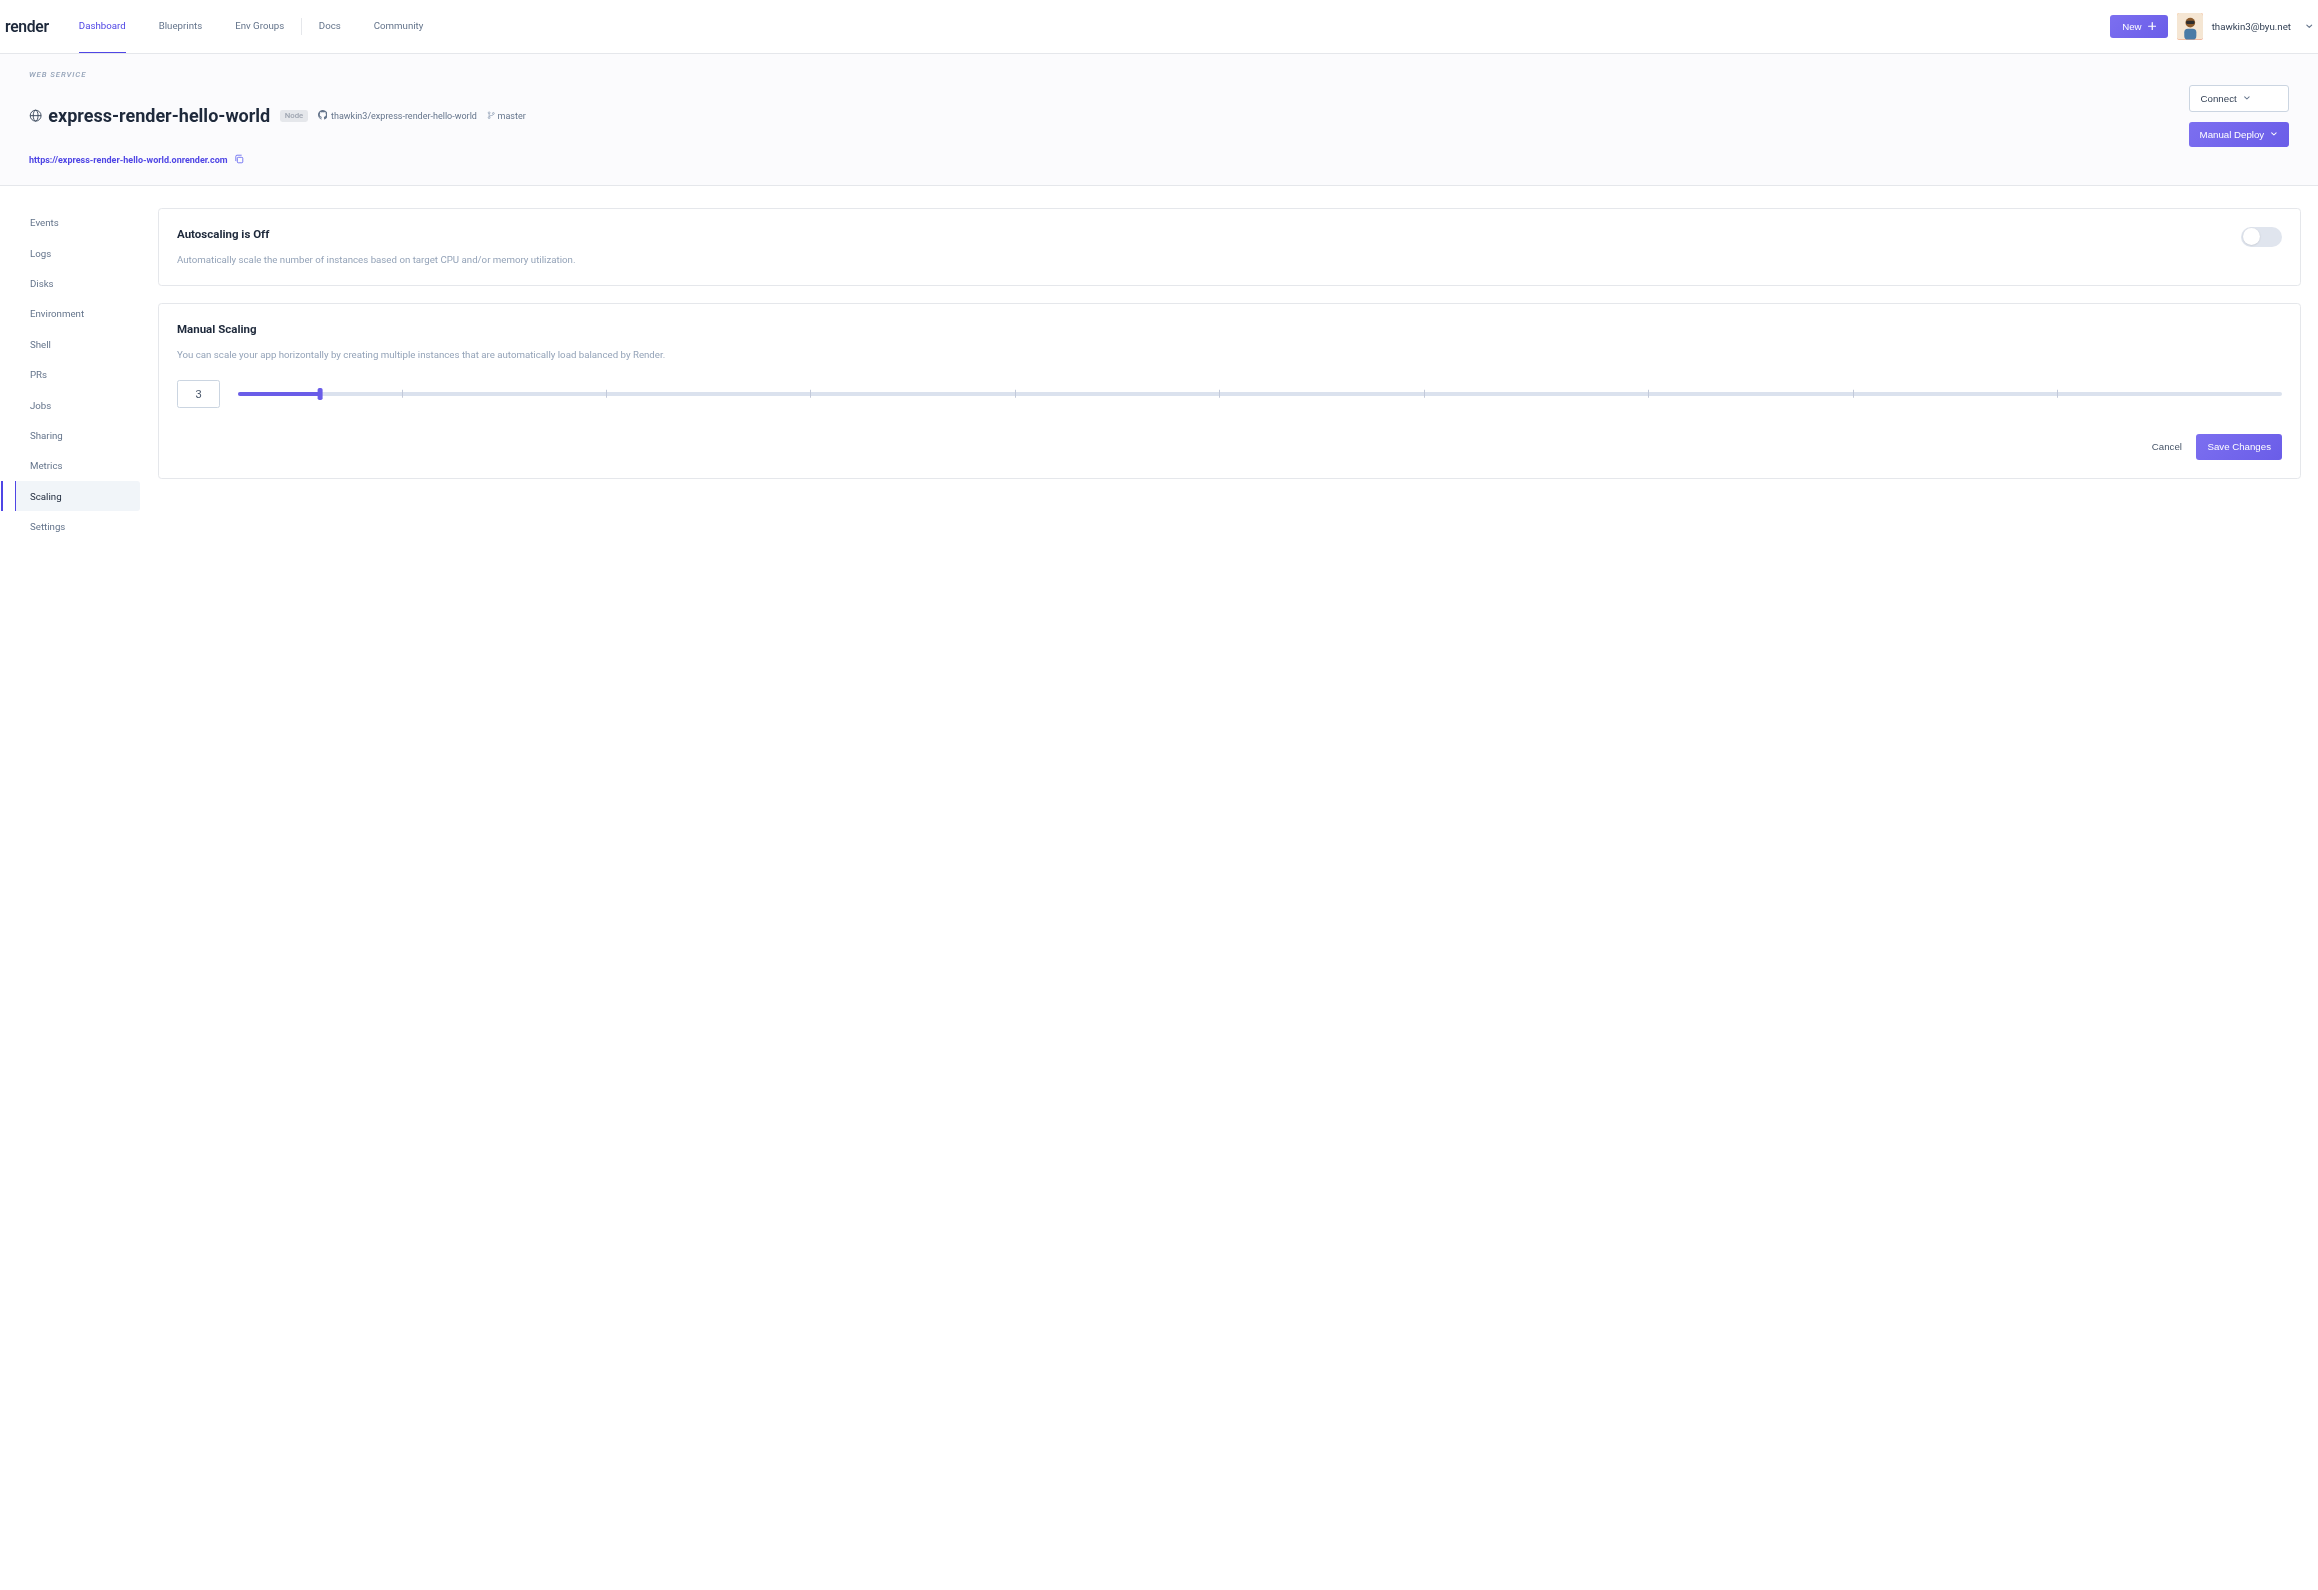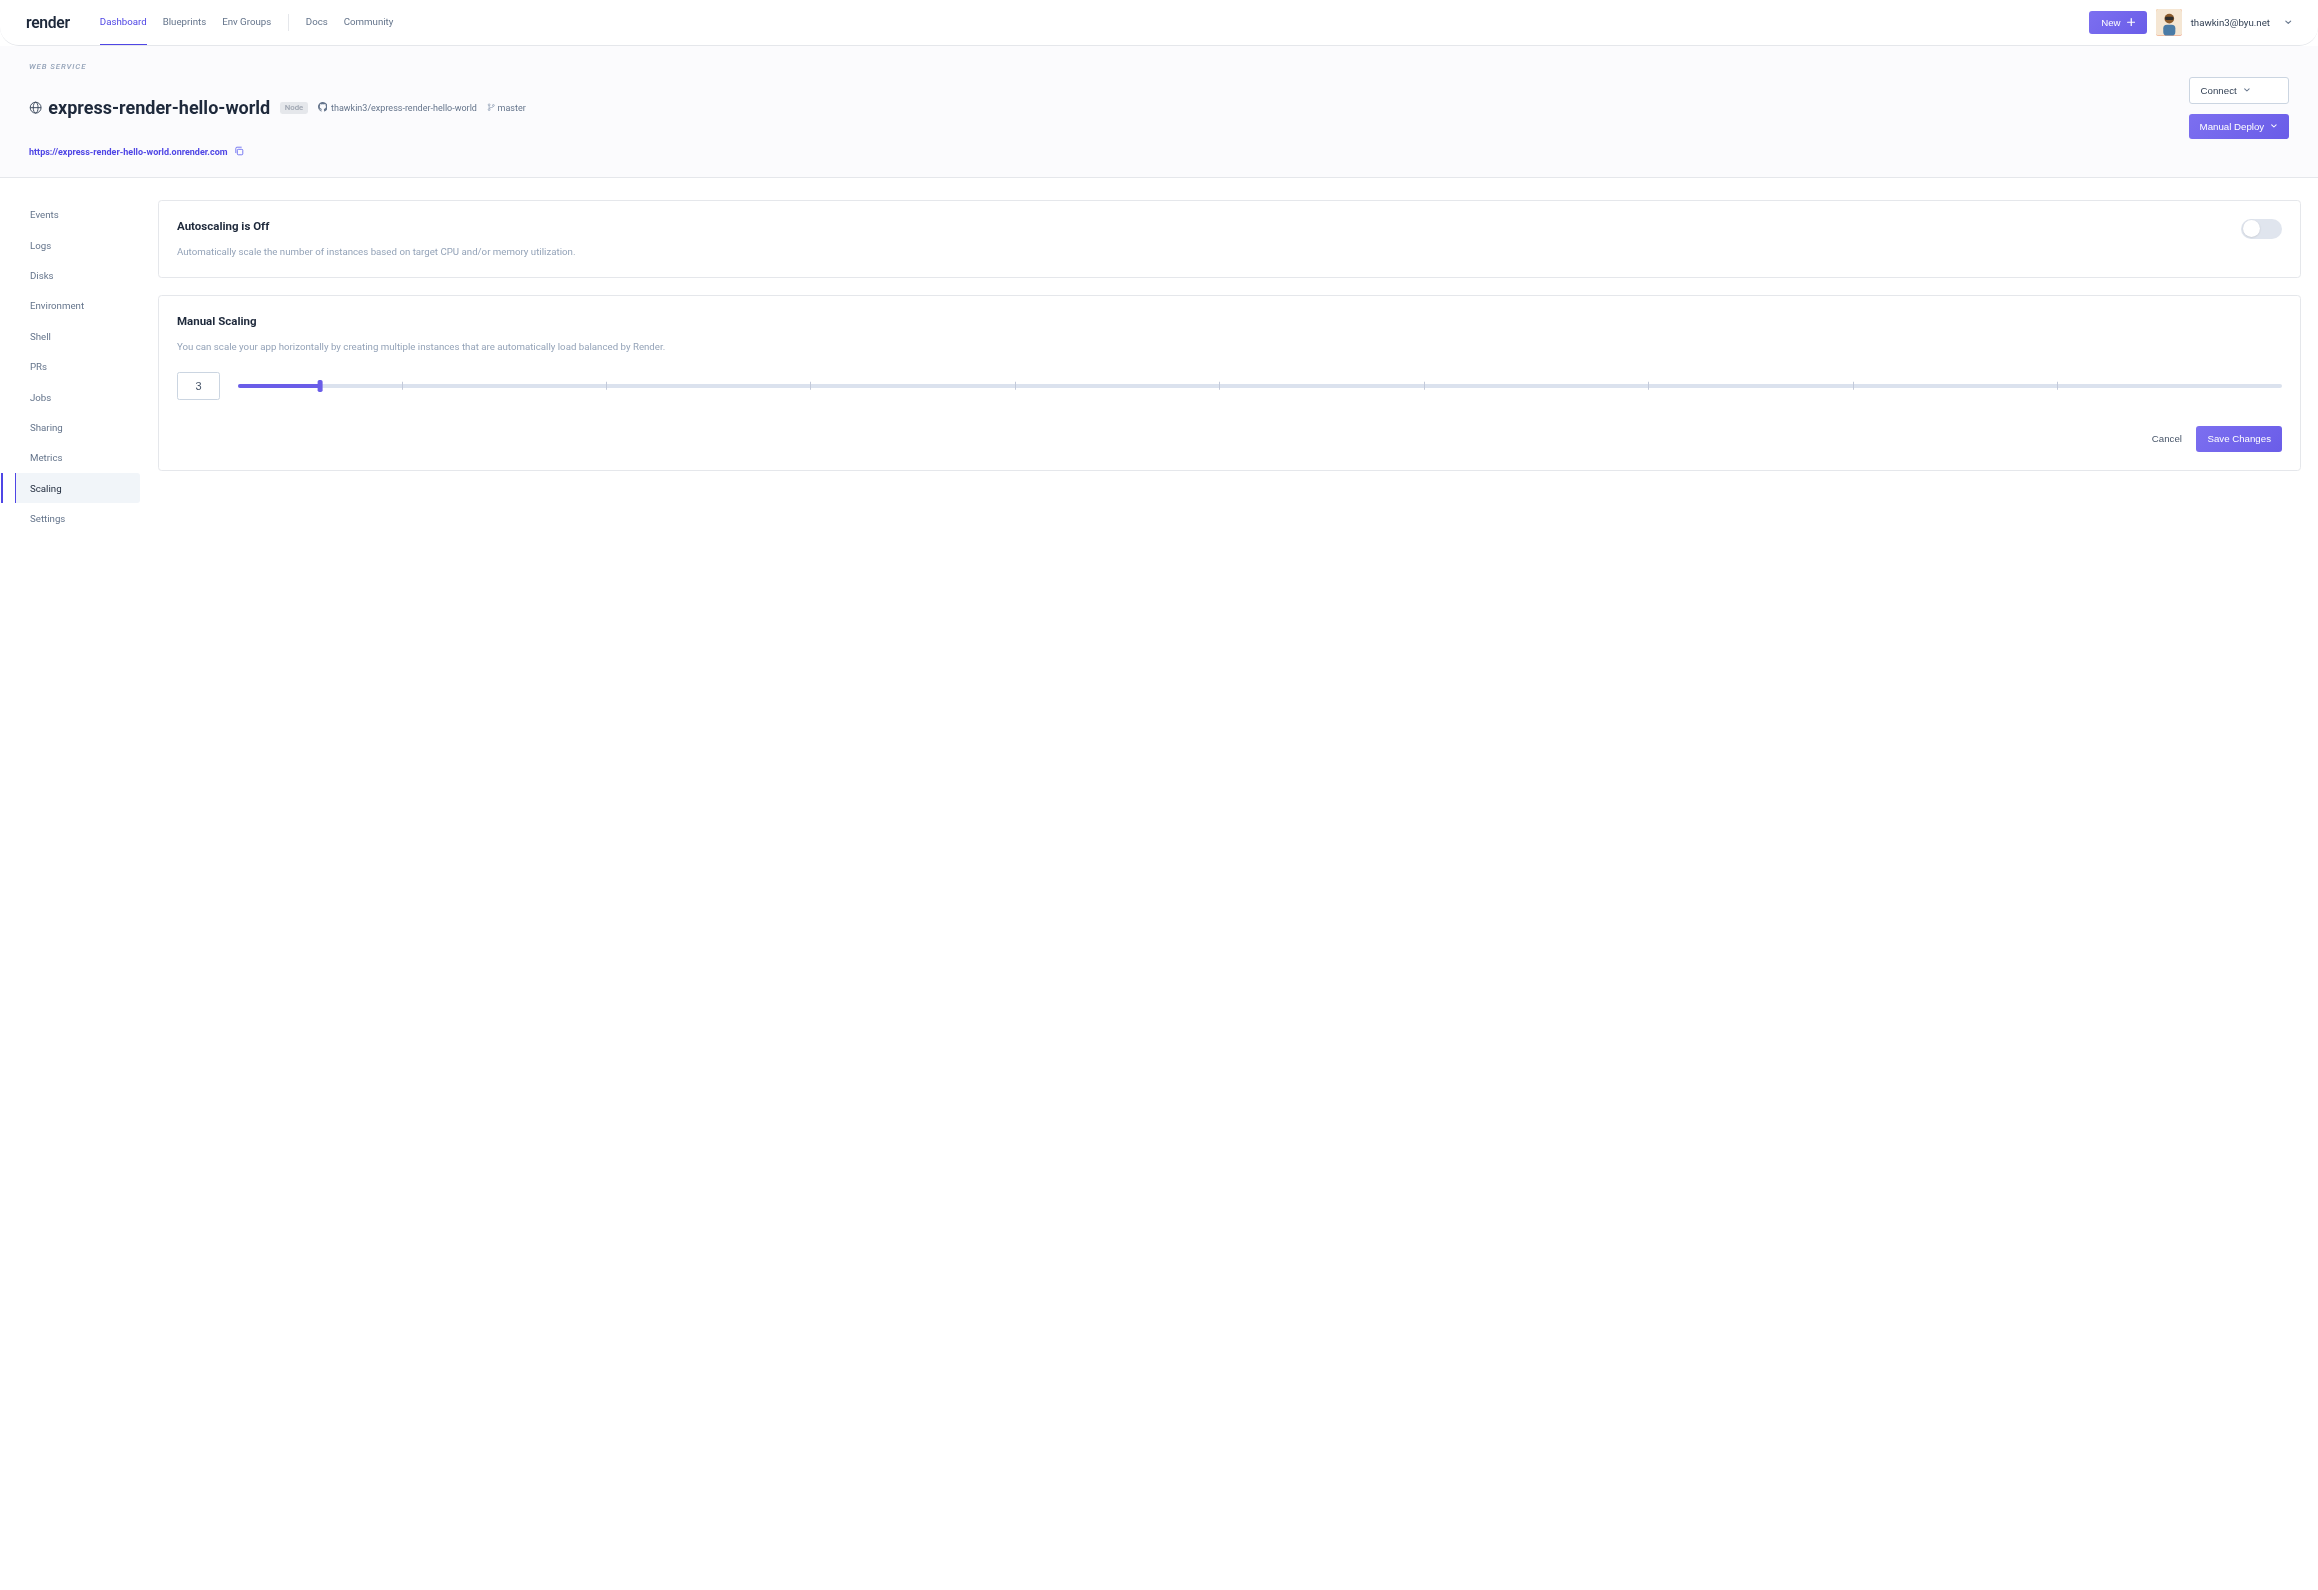--- a/index.html
+++ b/index.html
@@ -4,34 +4,33 @@
   <style>
     * { margin: 0; padding: 0; box-sizing: border-box; }
     body {
       font-family: -apple-system, BlinkMacSystemFont, "Segoe UI", Roboto, sans-serif;
       background: #fff;
       color: #1e293b;
     }
     .header {
       display: flex;
       align-items: center;
-      padding: 0 26px;
-      height: 46px;
+      padding: 0 5px;
+      height: 54px;
       border-bottom: 0.6px solid #e5e7eb;
       gap: 6px;
-      border-radius: 19px;
     }
     .logo {
       font-size: 15.7px;
       font-weight: 600;
       letter-spacing: -0.3px;
       color: #1e293b;
       margin-right: 24px;
     }
-    .nav-tabs { display: flex; gap: 16px; align-items: center; height: 100%; }
+    .nav-tabs { display: flex; gap: 33px; align-items: center; height: 100%; }
     .nav-tab {
       font-size: 9.7px;
       color: #64748b;
       cursor: pointer;
       height: 100%;
       display: flex;
       align-items: center;
       border-bottom: 1.8px solid transparent;
       padding-bottom: 1.2px;
     }

